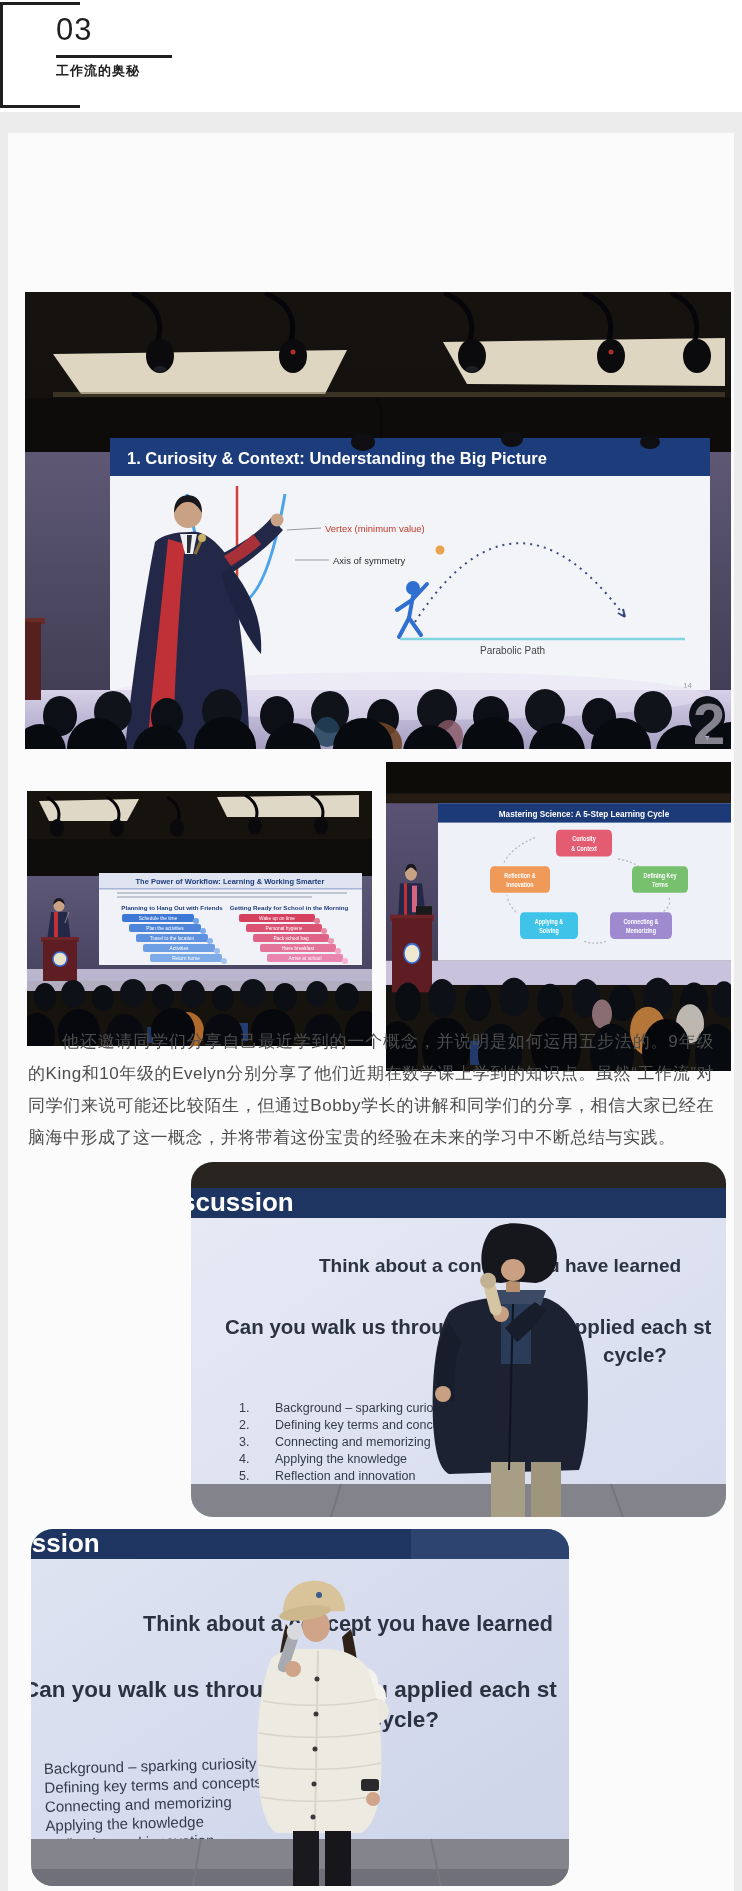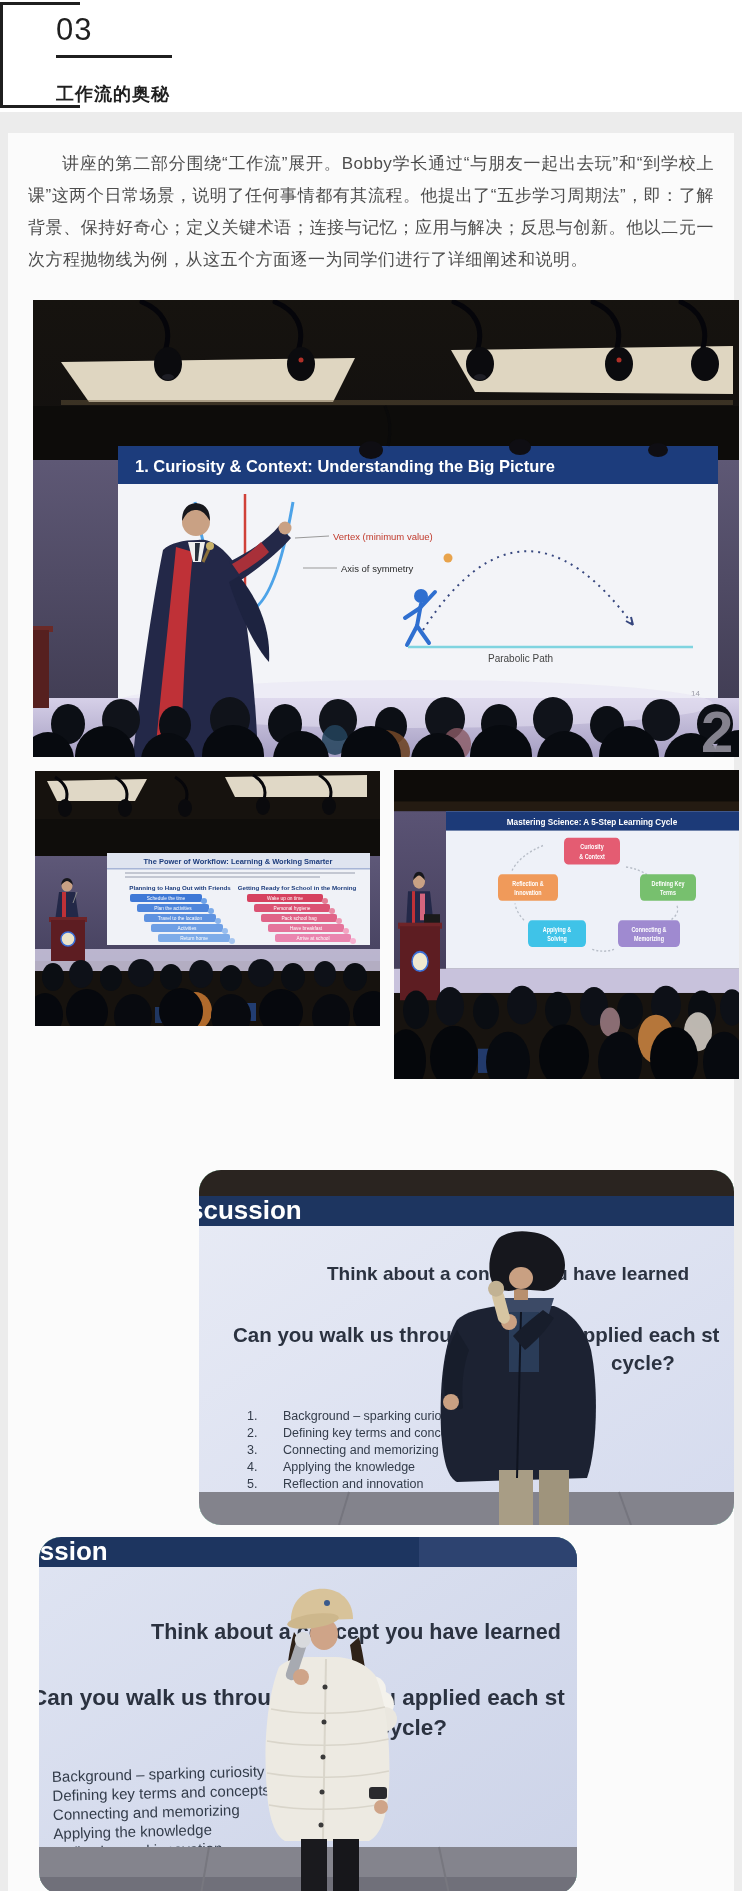--- a/index.html
+++ b/index.html
@@ -2,50 +2,49 @@
 <html><head>
 <meta charset="utf-8">
 <style>
   html,body{margin:0;padding:0;background:#ececec;font-family:"Liberation Sans","DejaVu Sans",sans-serif;}
   .page{position:relative;width:742px;height:1891px;background:#ececec;overflow:hidden;}
   
   .hdr{position:absolute;left:0;top:0;width:742px;height:112px;background:#ffffff;}
   .hdr-frame{position:absolute;left:0;top:2px;width:77px;height:100px;border-top:3px solid #1f1f1f;border-left:3px solid #1f1f1f;border-bottom:3px solid #1f1f1f;}
   .hdr-num{position:absolute;left:56px;top:12px;font-size:31px;font-weight:normal;color:#1f1f1f;letter-spacing:1px;}
   .hdr-rule{position:absolute;left:56px;top:55px;width:116px;height:3px;background:#1f1f1f;}
-  .hdr-title{position:absolute;left:56px;top:62px;font-size:18px;font-weight:bold;color:#1f1f1f;letter-spacing:1px;margin-top:20px;}
+  .hdr-title{position:absolute;left:56px;top:62px;font-size:13px;font-weight:bold;color:#1f1f1f;letter-spacing:1px;}
   
   .card{position:absolute;left:8px;top:133px;width:726px;height:1758px;background:#fbfbfb;}
   .para{position:absolute;left:20px;width:686px;margin:0;font-size:17px;line-height:32px;color:#4d4d4d;text-align:justify;text-indent:2em;letter-spacing:.5px;overflow:hidden;}
   .p1{top:15px;height:132px;}
   .p2{top:893px;height:132px;}
-  .ph{position:absolute;margin:12px;overflow:hidden;background:#22c55e;}
+  .ph{position:absolute;margin:4px;overflow:hidden;background:#22c55e;}
   .ph svg{display:block;width:100%;height:100%;}
   .ph-main{left:13px;top:155px;width:706px;height:457px;}
-  .ph-wf{left:15px;top:626px;width:345px;height:255px;}
+  .ph-wf{left:15px;top:654px;width:345px;height:255px;}
   .ph-cy{left:374px;top:625px;width:345px;height:309px;}
   .ph-king{left:179px;top:1025px;width:535px;height:355px;border-radius:22px;}
   .ph-evelyn{left:19px;top:1392px;width:538px;height:357px;border-radius:22px;}
   svg text{font-family:"Liberation Sans","DejaVu Sans",sans-serif;}
 </style>
 </head>
 <body>
 
 <div class="page">
 
   <header class="hdr">
     <div class="hdr-frame"></div>
     <div class="hdr-num">03</div>
     <div class="hdr-rule"></div>
     <div class="hdr-title">工作流的奥秘</div>
   </header>
 
   <main class="card">
 
-    <p class="para p1">讲座的第二部分围绕“工作流”展开。Bobby学长通过“与朋友一起出去玩”和“到学校上课”这两个日常场景，说明了任何事情都有其流程。他提出了“五步学习周期法”，即：了解背景、保持好奇心；定义关键术语；连接与记忆；应用与解决；反思与创新。他以二元一次方程抛物线为例，从这五个方面逐一为同学们进行了详细阐述和说明。</p>
 
     <figure class="ph ph-main">
       <svg viewBox="0 0 706 457" preserveAspectRatio="none">
         <defs>
           <linearGradient id="gm-bg" x1="0" y1="0" x2="0" y2="1">
               <stop offset="0" stop-color="#16130f"></stop>
               <stop offset="1" stop-color="#0b0a0e"></stop>
             </linearGradient>
           <linearGradient id="gm-wall" x1="0" y1="0" x2="0" y2="1">
               <stop offset="0" stop-color="#5e5875"></stop>
@@ -357,20 +356,21 @@
             <ellipse cx="60" cy="237" rx="24" ry="26" fill="#05070b"></ellipse>
             <ellipse cx="114" cy="241" rx="22" ry="25" fill="#070a0f"></ellipse>
             <ellipse cx="170" cy="236" rx="25" ry="26" fill="#05070b"></ellipse>
             <ellipse cx="226" cy="241" rx="22" ry="25" fill="#070a0f"></ellipse>
             <ellipse cx="280" cy="238" rx="24" ry="26" fill="#05070b"></ellipse>
             <ellipse cx="330" cy="241" rx="21" ry="25" fill="#070a0f"></ellipse>
         </g>
       </svg>
     </figure>
 
+    <p class="para p2">他还邀请同学们分享自己最近学到的一个概念，并说明是如何运用五步法的。9年级的King和10年级的Evelyn分别分享了他们近期在数学课上学到的知识点。虽然“工作流”对同学们来说可能还比较陌生，但通过Bobby学长的讲解和同学们的分享，相信大家已经在脑海中形成了这一概念，并将带着这份宝贵的经验在未来的学习中不断总结与实践。</p>
 
     <figure class="ph ph-king">
       <svg viewBox="0 0 535 355" preserveAspectRatio="none">
         <defs>
           <linearGradient id="gk-bg" x1="0" y1="0" x2="1" y2="1">
               <stop offset="0" stop-color="#e8ebf5"></stop>
               <stop offset="1" stop-color="#d5dbee"></stop>
             </linearGradient>
         </defs>
         <rect width="535" height="355" fill="url(#gk-bg)"></rect>

